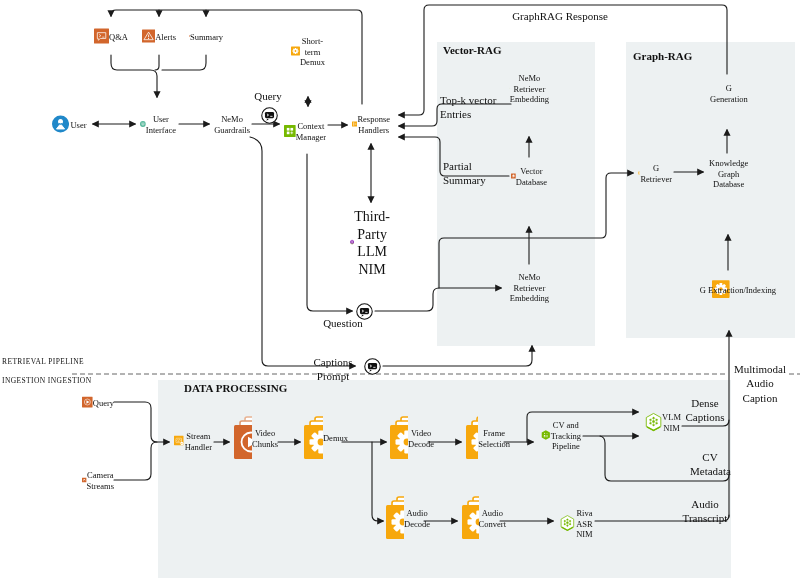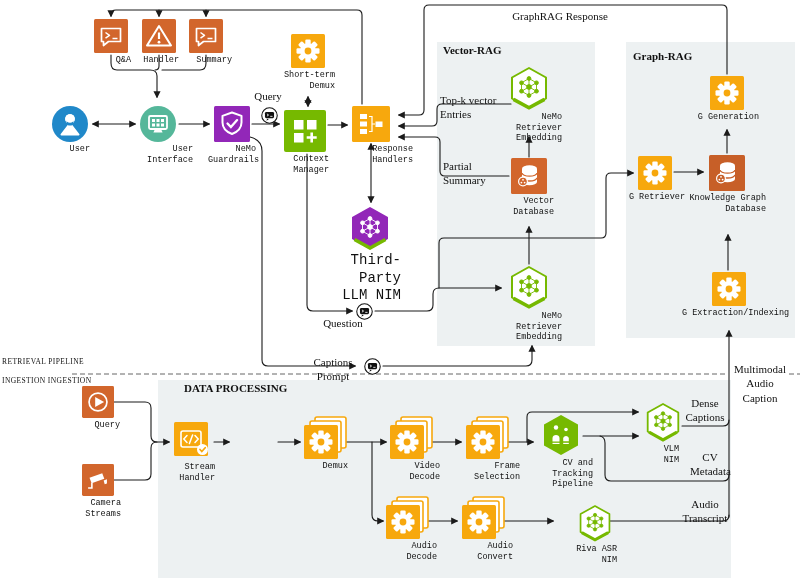--- a/index.html
+++ b/index.html
@@ -1,20 +1,20 @@
 <!DOCTYPE html>
 <html><head>
 <meta charset="utf-8">
 <style>
   html,body{margin:0;padding:0;background:#fff;}
   #stage{position:relative;width:800px;height:582px;background:#fff;overflow:hidden;
          font-family:"Liberation Serif",serif;color:#111;}
   svg{display:block;}
   #wires{position:absolute;left:0;top:0;z-index:1;}
-  .node{position:absolute;z-index:2;display:flex;flex-direction:column;align-items:center;text-align:right;font-family:Liberation Mono, monospace;}
+  .node{position:absolute;z-index:2;display:flex;flex-direction:row;align-items:center;text-align:center;}
   .lbl{font-size:8.5px;line-height:1.25;margin-top:2px;color:#111;}
   .sec-title{position:absolute;z-index:2;font-weight:bold;font-size:11px;}
   .edge-lbl{position:absolute;z-index:3;font-size:11px;line-height:1.3;text-align:center;}
   .pipe-lbl{position:absolute;z-index:3;font-size:7.5px;letter-spacing:.4px;}
   .c-orange{color:#D2662C}.c-yellow{color:#F7A80D}.c-green{color:#76B900}
   .c-blue{color:#2088C9}.c-teal{color:#55B79A}.c-purple{color:#9227B8}.c-dkorange{color:#C75F28}
   .mini{position:absolute;z-index:3;}
 </style>
 </head>
 <body>
@@ -266,21 +266,21 @@
 <div class="node" style="left:94px;top:19px;width:34px">
   <svg width="34" height="34" class="c-orange">
         <use href="#sq-chat"></use>
       </svg>
   <div class="lbl" style="width:40px">Q&amp;A</div>
 </div>
 <div class="node" style="left:142px;top:19px;width:34px">
   <svg width="34" height="34" class="c-orange">
         <use href="#sq-alert"></use>
       </svg>
-  <div class="lbl" style="width:40px">Handler</div>
+  <div class="lbl" style="width:40px">Alerts</div>
 </div>
 <div class="node" style="left:189px;top:19px;width:34px">
   <svg width="34" height="34" class="c-orange">
         <use href="#sq-chat"></use>
       </svg>
   <div class="lbl" style="width:52px">Summary</div>
 </div>
 
 <div class="node" style="left:52px;top:106px;width:36px">
   <svg width="36" height="36" class="c-blue">
@@ -380,20 +380,28 @@
         <use href="#sq-cam"></use>
       </svg>
   <div class="lbl" style="width:46px">Camera Streams</div>
 </div>
 <div class="node" style="left:174px;top:422px;width:38px">
   <svg width="38" height="38">
         <use href="#sq-code"></use>
       </svg>
   <div class="lbl" style="width:44px">Stream Handler</div>
 </div>
+<div class="node" style="left:234px;top:416px;width:44px">
+  <svg width="44" height="43">
+    <rect x="11" y="1" width="31" height="31" rx="2" fill="#fff" stroke="#E8B393" stroke-width="1.6"></rect>
+    <rect x="6" y="5" width="31" height="31" rx="2" fill="#fff" stroke="#E09B72" stroke-width="1.6"></rect>
+    <use href="#sq-play" x="0" y="9" width="34" height="34" class="c-orange"></use>
+  </svg>
+  <div class="lbl" style="width:44px">Video Chunks</div>
+</div>
 <div class="node" style="left:304px;top:416px;width:44px">
   <svg width="44" height="43">
     <rect x="11" y="1" width="31" height="31" rx="2" fill="#fff" stroke="#F7A80D" stroke-width="1.6"></rect>
     <rect x="6" y="5" width="31" height="31" rx="2" fill="#fff" stroke="#F7A80D" stroke-width="1.6"></rect>
     <use href="#gear-sq" x="0" y="9" width="34" height="34"></use>
   </svg>
   <div class="lbl" style="width:44px">Demux</div>
 </div>
 <div class="node" style="left:390px;top:416px;width:44px">
   <svg width="44" height="43">
@@ -432,20 +440,20 @@
   <div class="lbl" style="width:58px">Audio Decode</div>
 </div>
 <div class="node" style="left:462px;top:496px;width:44px">
   <svg width="44" height="43">
     <rect x="11" y="1" width="31" height="31" rx="2" fill="#fff" stroke="#F7A80D" stroke-width="1.6"></rect>
     <rect x="6" y="5" width="31" height="31" rx="2" fill="#fff" stroke="#F7A80D" stroke-width="1.6"></rect>
     <use href="#gear-sq" x="0" y="9" width="34" height="34"></use>
   </svg>
   <div class="lbl" style="width:58px">Audio Convert</div>
 </div>
-<div class="node" style="left:578px;top:504px;width:34px">
+<div class="node" style="left:560px;top:504px;width:34px">
   <svg width="34" height="38">
         <use href="#hex-net"></use>
       </svg>
   <div class="lbl" style="width:44px">Riva ASR NIM</div>
 </div>
 
 </div>
 
 </body></html>

